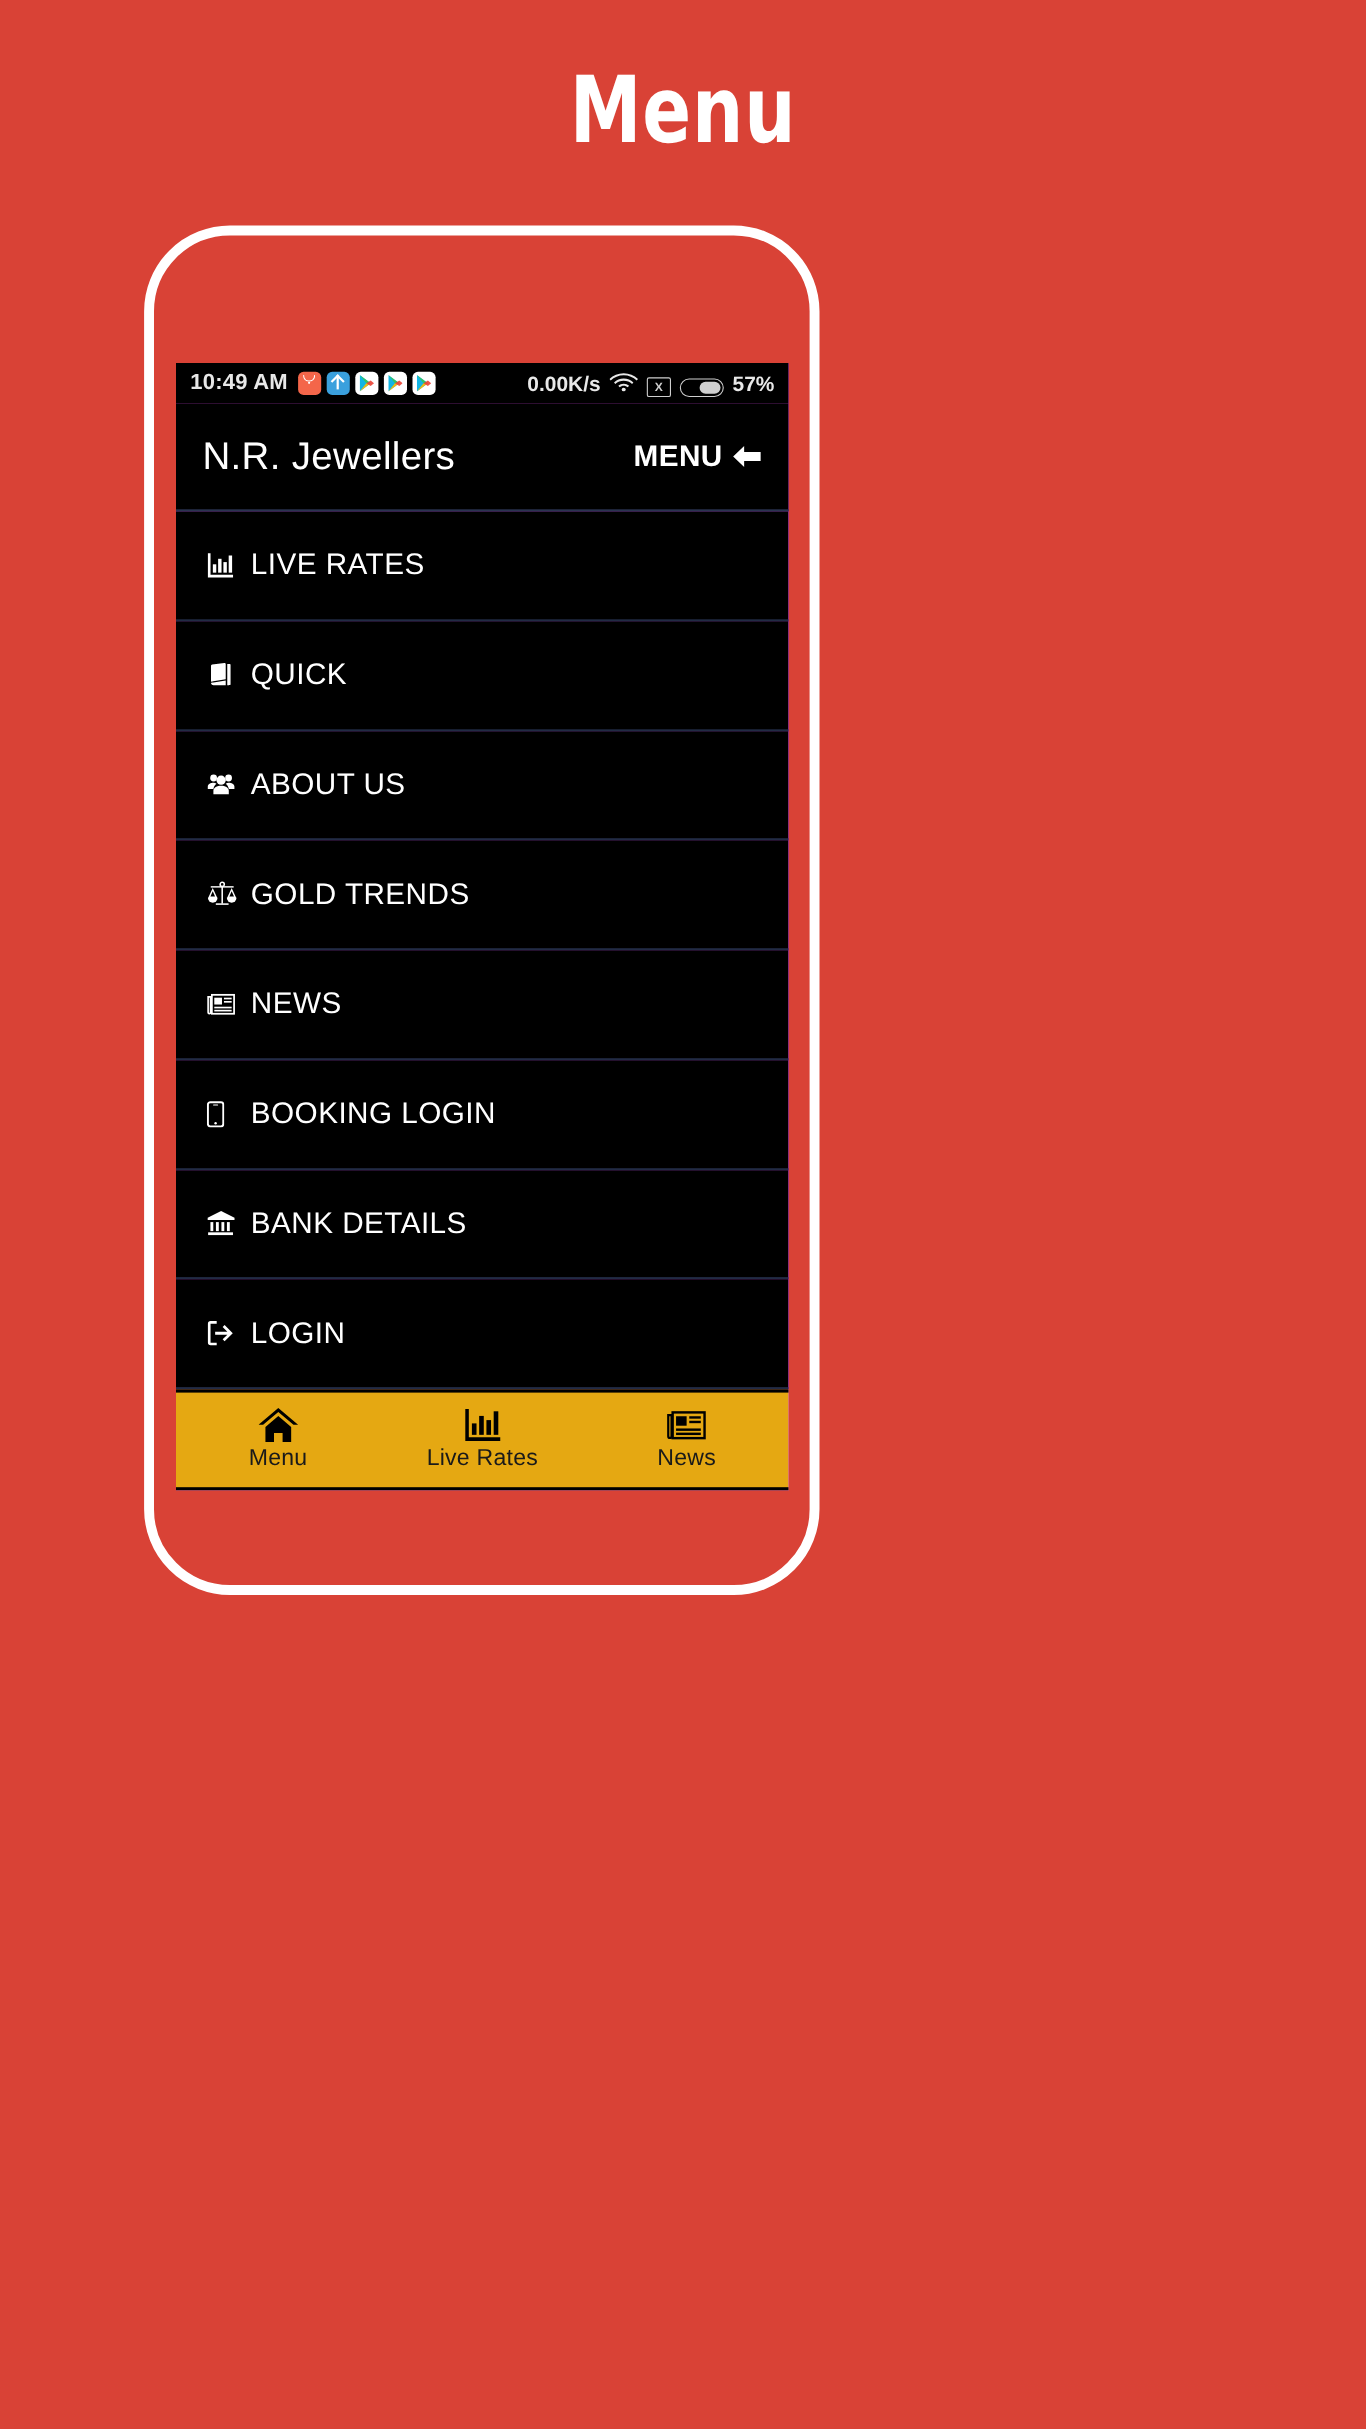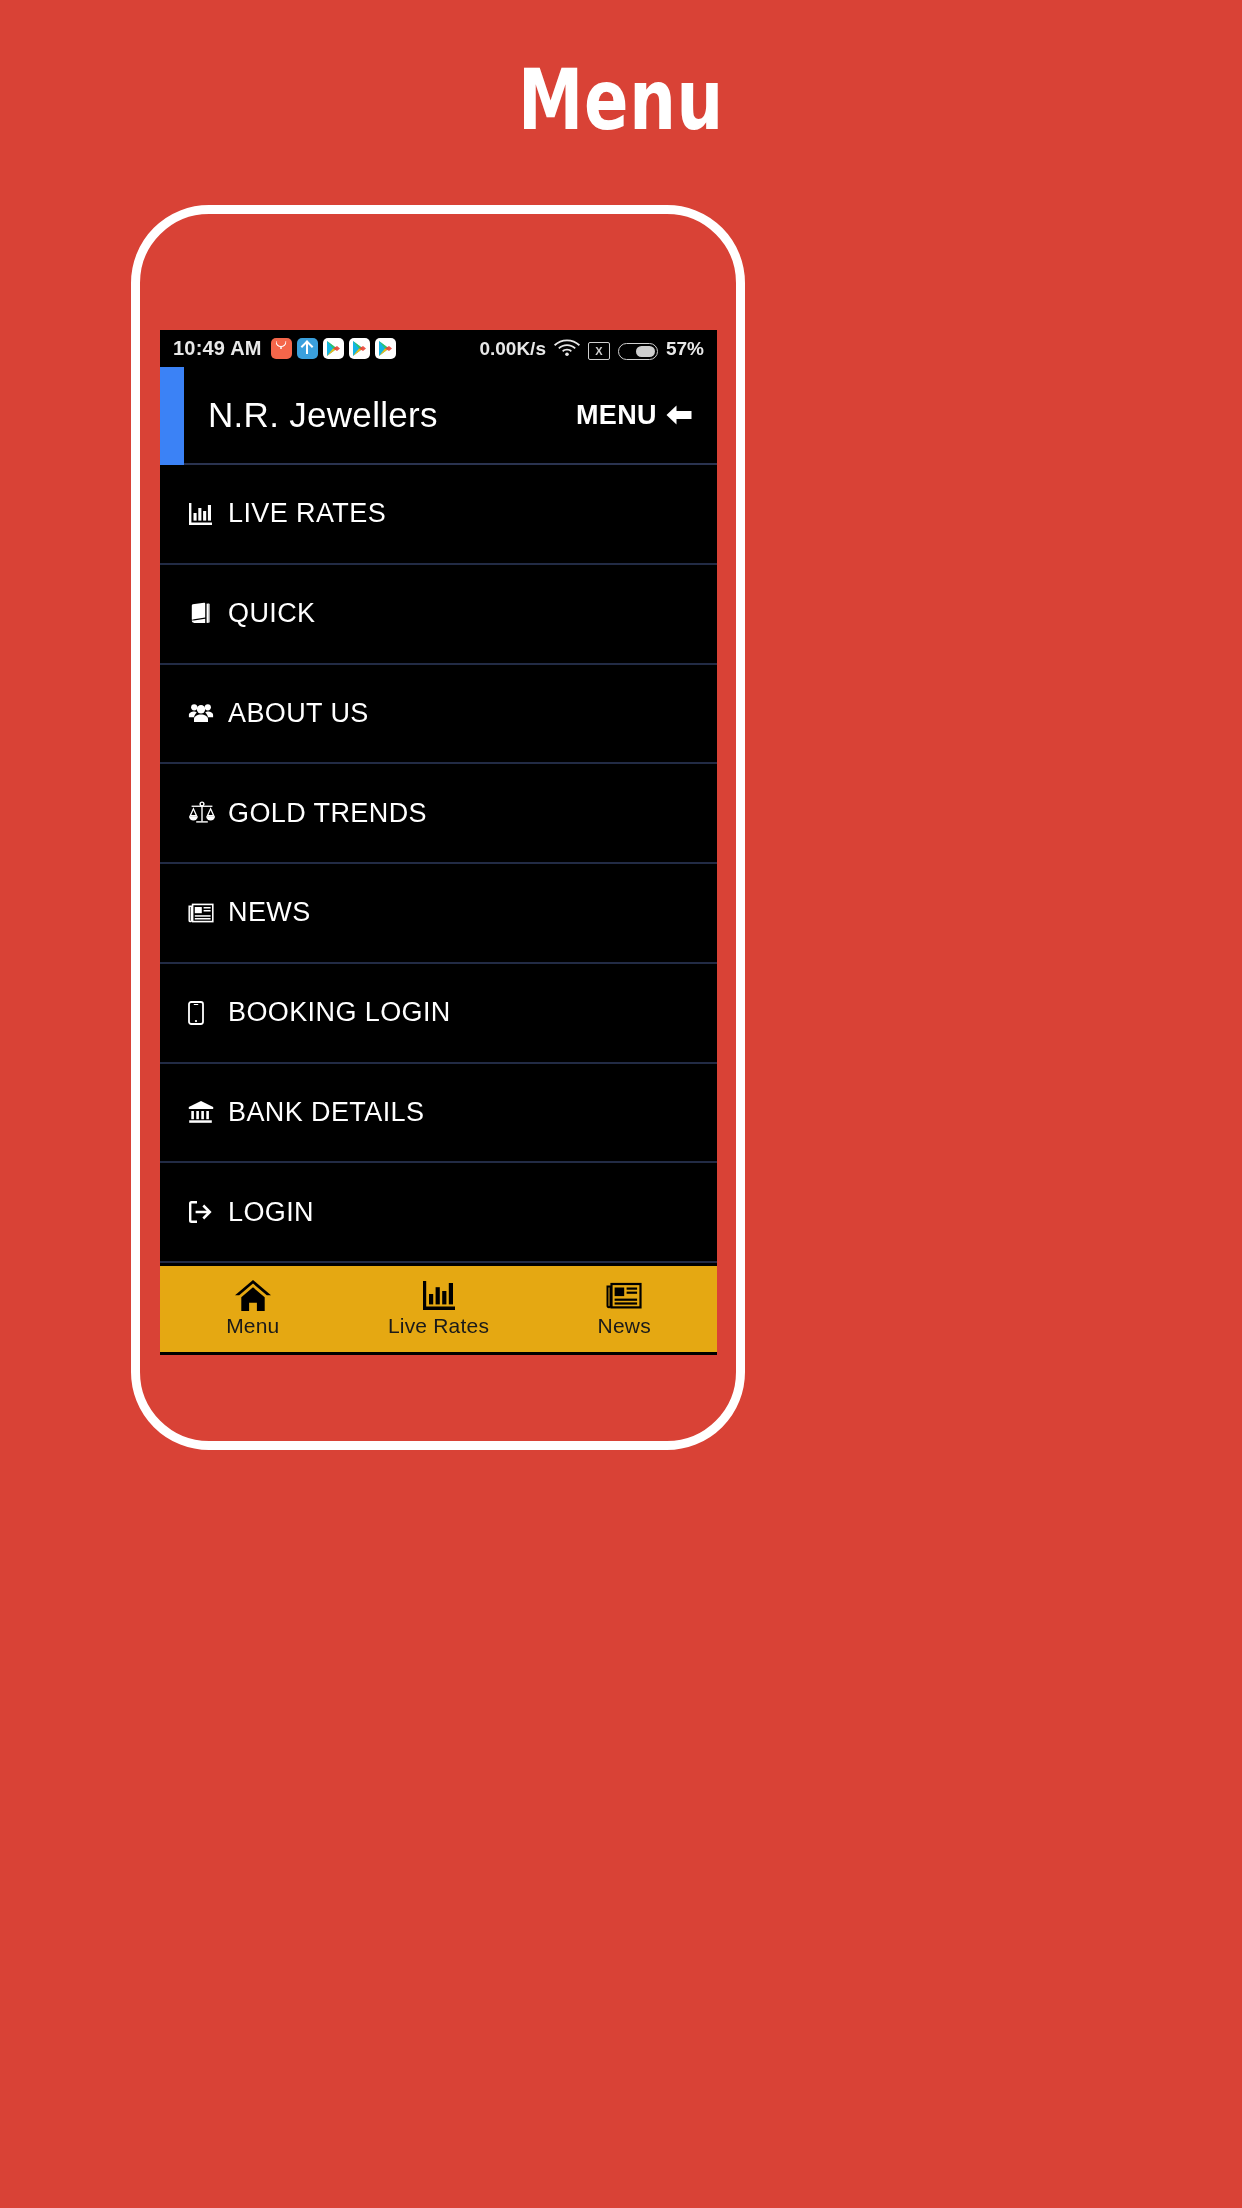--- a/index.html
+++ b/index.html
@@ -41,21 +41,21 @@
     border-radius:3px;
   }
   .side-btn.vol{top:508px;height:80px;}
   .side-btn.pwr{top:675px;height:168px;}
 
   
   .screen{
     position:absolute;
     left:160px;top:330px;
     width:557px;height:1025px;
-    background:#3b82f6;
+    background:#d946ef;
     overflow:hidden;
     display:flex;
     flex-direction:column;
   }
 
   
   .statusbar{
     height:37px;
     flex:0 0 37px;
     background:#000;
@@ -112,21 +112,20 @@
     background:#cfcfcf;border-radius:7px;
   }
 
   
   .app-header{
     flex:0 0 96px;
     display:flex;align-items:center;
     padding:0 24px;
     background:#000;
     border-bottom:2px solid #2a3350;
-    margin-left:24px;
   }
   .app-title{
     color:#fff;font-size:35px;font-weight:400;
     letter-spacing:.3px;
   }
   .menu-toggle{
     margin-left:auto;display:flex;align-items:center;gap:8px;
     color:#fff;font-size:27px;font-weight:bold;letter-spacing:.4px;
   }
   .menu-toggle svg{display:block;}

